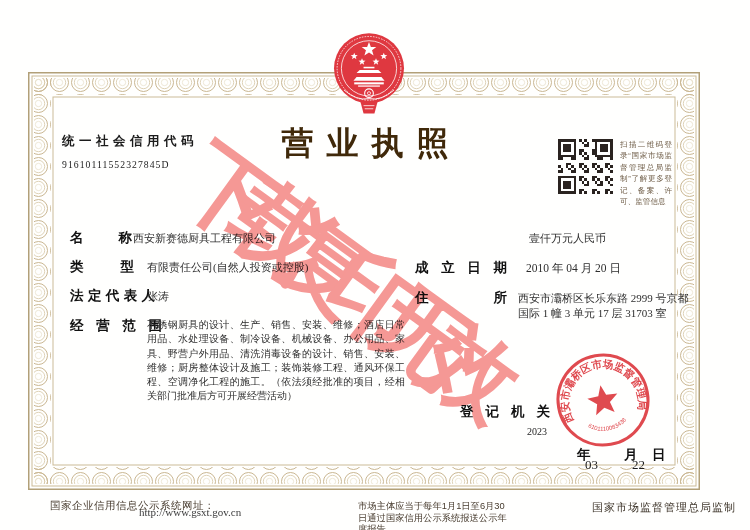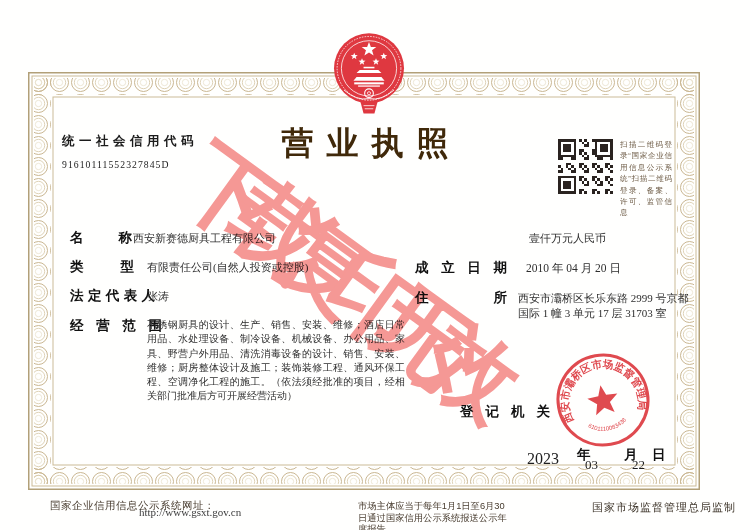--- a/index.html
+++ b/index.html
@@ -43,21 +43,21 @@
 
   .lab-capital{left:415px;top:229px;width:92px;}
   .lab-established{left:415px;top:259px;width:92px;}
   .lab-address{left:415px;top:289px;width:92px;}
   .val-capital{left:518px;top:231px;white-space:nowrap;margin-left:11px;}
   .val-established{left:502px;top:261px;white-space:nowrap;font-size:11.5px;margin-left:24px;}
   .val-address{left:518px;top:291px;width:172px;line-height:15px;}
 
   .lab-authority{left:460px;top:403px;width:90px;}
 
-  .date-y{left:527px;top:450px;font-size:16px;color:#1d1d1d;}
+  .date-y{left:527px;top:426px;font-size:10px;color:#1d1d1d;}
   .date-yu{left:577px;top:446px;}
   .date-m{left:585px;top:457px;font-size:13px;color:#1d1d1d;}
   .date-mu{left:624px;top:446px;}
   .date-d{left:632px;top:457px;font-size:13px;color:#1d1d1d;}
   .date-du{left:652px;top:446px;}
   .dunit{font-size:13.5px;font-weight:700;color:#111;font-family:"Liberation Sans","DejaVu Sans",sans-serif;}
 
   
   .watermark{left:228px;top:118px;transform:rotate(36deg);transform-origin:left top;
              font-size:92px;font-weight:700;letter-spacing:-32px;white-space:nowrap;
@@ -223,21 +223,21 @@
         <rect x="18" y="19" width="1" height="1"></rect>
         <rect x="19" y="19" width="1" height="1"></rect>
         <rect x="8" y="20" width="1" height="1"></rect>
         <rect x="10" y="20" width="1" height="1"></rect>
         <rect x="13" y="20" width="1" height="1"></rect>
         <rect x="15" y="20" width="1" height="1"></rect>
         <rect x="18" y="20" width="1" height="1"></rect>
         <rect x="20" y="20" width="1" height="1"></rect>
       </g>
     </svg>
-  <div class="abs qr-caption">扫描二维码登录“国家企业信用信息公示系统”扫描二维码登录、备案、许可、监管信息</div>
+  <div class="abs qr-caption">扫描二维码登录“国家市场监督管理总局监制”了解更多登记、备案、许可、监管信息</div>
 
   <div class="abs flabel lab-name">名称</div>
   <div class="abs fvalue val-name">西安新赛德厨具工程有限公司</div>
 
   <div class="abs flabel lab-type">类型</div>
   <div class="abs fvalue val-type">有限责任公司(自然人投资或控股)</div>
 
   <div class="abs flabel lab-legal">法定代表人</div>
   <div class="abs fvalue val-legal">张涛</div>
 

